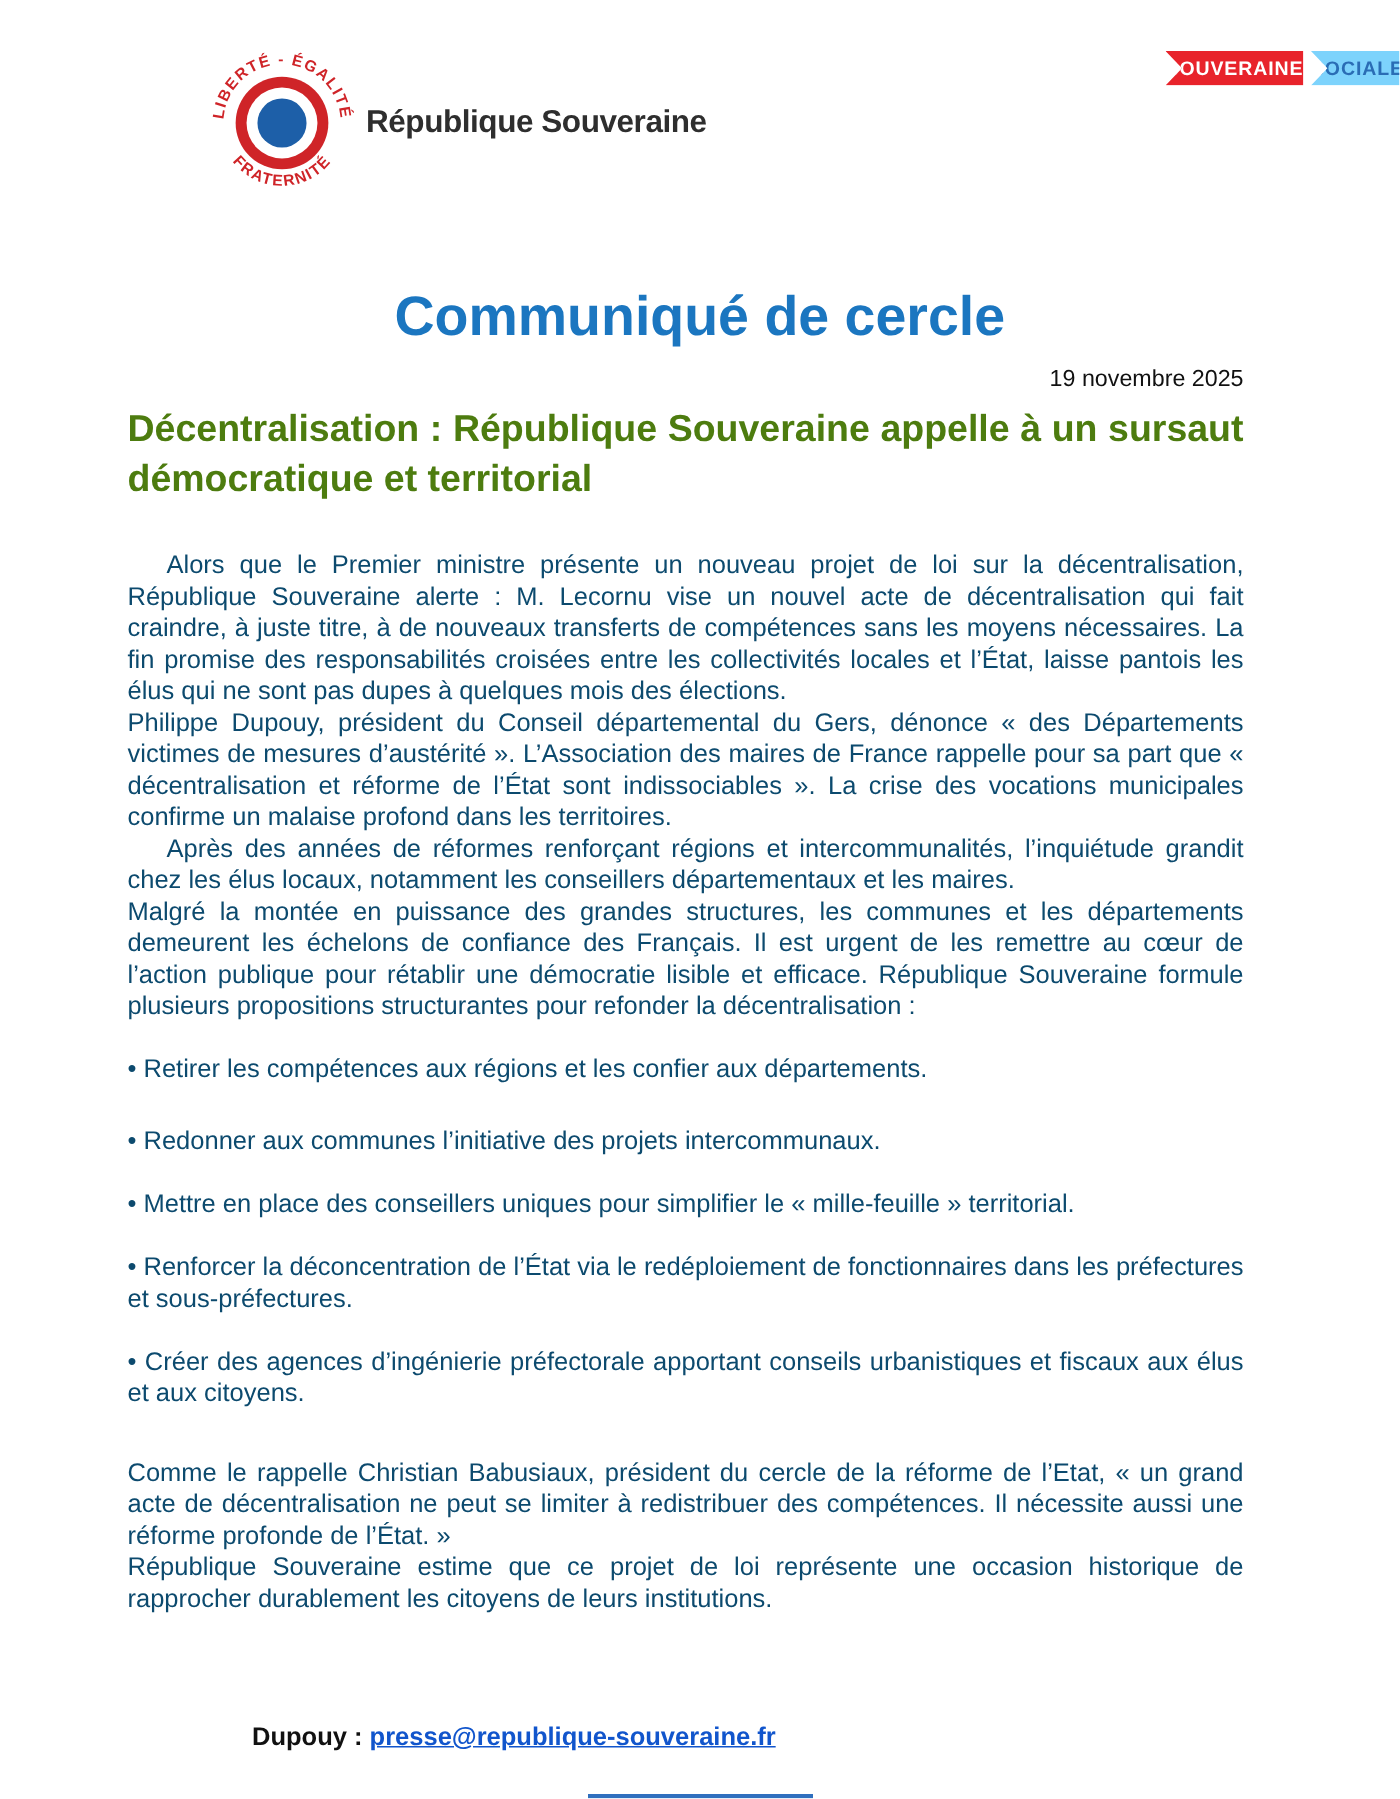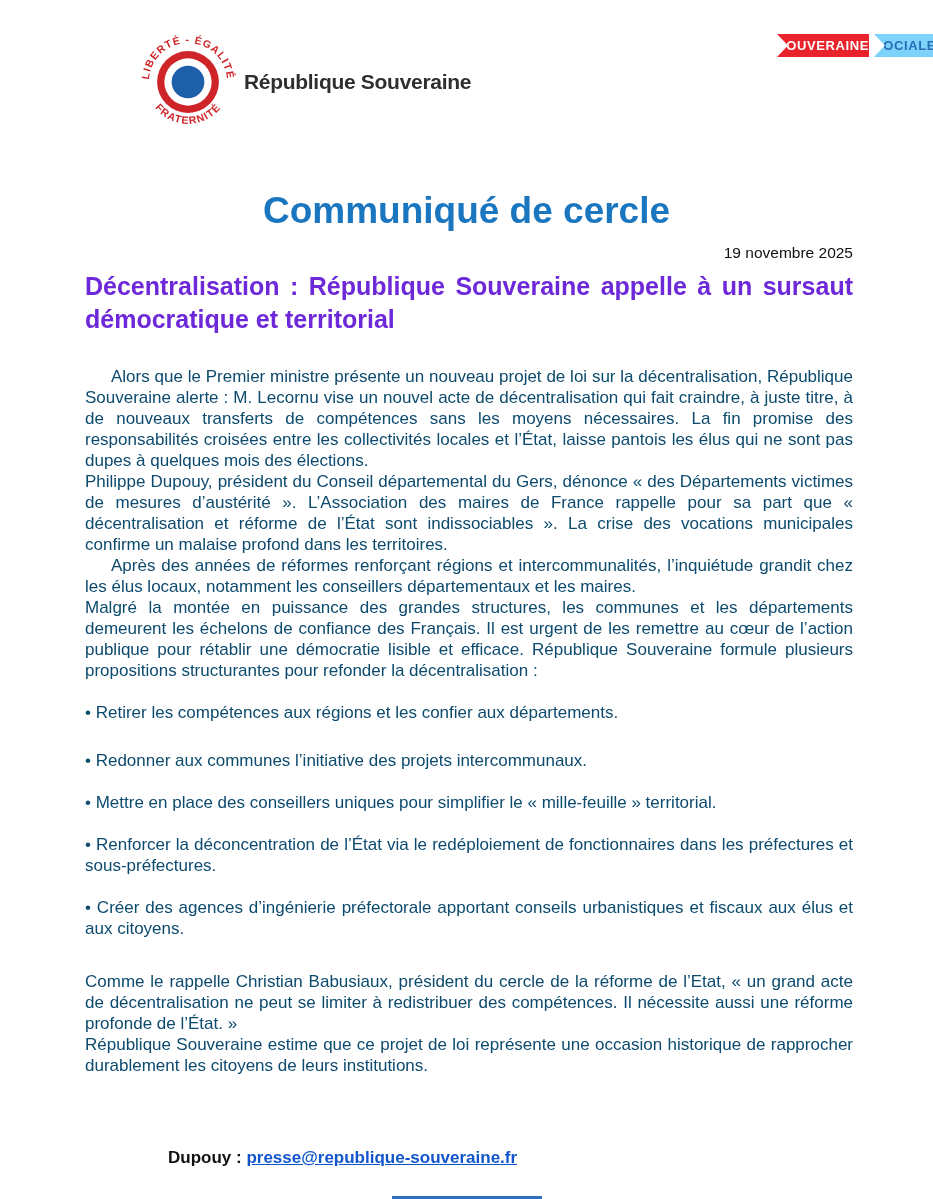--- a/index.html
+++ b/index.html
@@ -65,33 +65,33 @@
   .ribbon-3 { background: #97c13c; color: #0c4a6e; }
 
   
   .headline {
     margin: 40px 0 0 0;
     text-align: center;
     font-size: 37px;
     font-weight: bold;
     color: #1b76c0;
   }
-  .content { margin: 0 80px 0 85px; }
+  .content { margin: 0 104px 0 85px; }
   .date {
     margin-top: 12px;
     text-align: right;
     font-size: 15.5px;
     color: #111111;
   }
   .title {
     margin: 8px 0 0 0;
     font-size: 25px;
     font-weight: bold;
     line-height: 33px;
-    color: #6d28d9;
+    color: #4d7c0f;
     text-align: justify;
   }
 
   
   .body-text {
     margin-top: 30px;
     font-size: 17px;
     line-height: 21px;
     text-align: justify;
     color: #0c4a6e;

